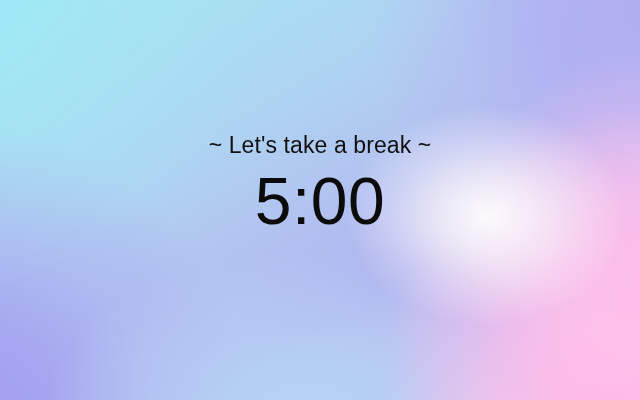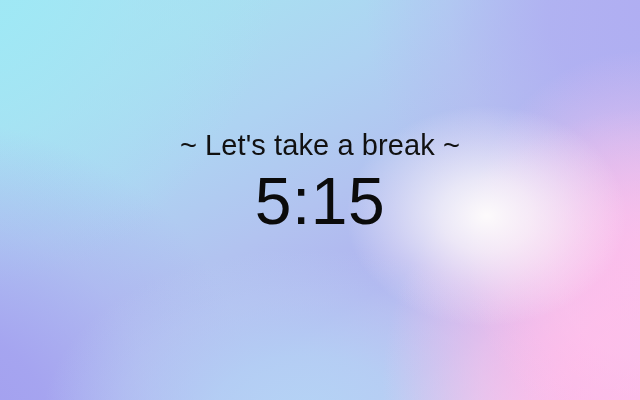--- a/index.html
+++ b/index.html
@@ -120,21 +120,21 @@
     text-align: center;
   }
 
   #break-message {
     margin: 0;
     padding: 0;
     position: absolute;
     left: 0;
     right: 0;
     top: 130px;
-    font-size: 29px;
+    font-size: 23px;
     font-weight: 400;
     line-height: 30px;
     letter-spacing: 0.1px;
     color: #111111;
     white-space: nowrap;
   }
 
   #timer-display {
     margin: 0;
     padding: 0;
@@ -159,16 +159,16 @@
   <div class="mesh-layer" id="mesh-cyan"></div>
   <div class="mesh-layer" id="mesh-periwinkle-tr"></div>
   <div class="mesh-layer" id="mesh-periwinkle-bl"></div>
   <div class="mesh-layer" id="mesh-blue-bc"></div>
   <div class="mesh-layer" id="mesh-pink"></div>
   <div class="mesh-layer" id="mesh-pink-haze"></div>
   <div class="mesh-layer" id="mesh-glow"></div>
 
   <div id="content">
     <div id="break-message">~ Let's take a break ~</div>
-    <div id="timer-display">5:15</div>
+    <div id="timer-display">5:00</div>
   </div>
 
 </div>
 
 </body></html>

